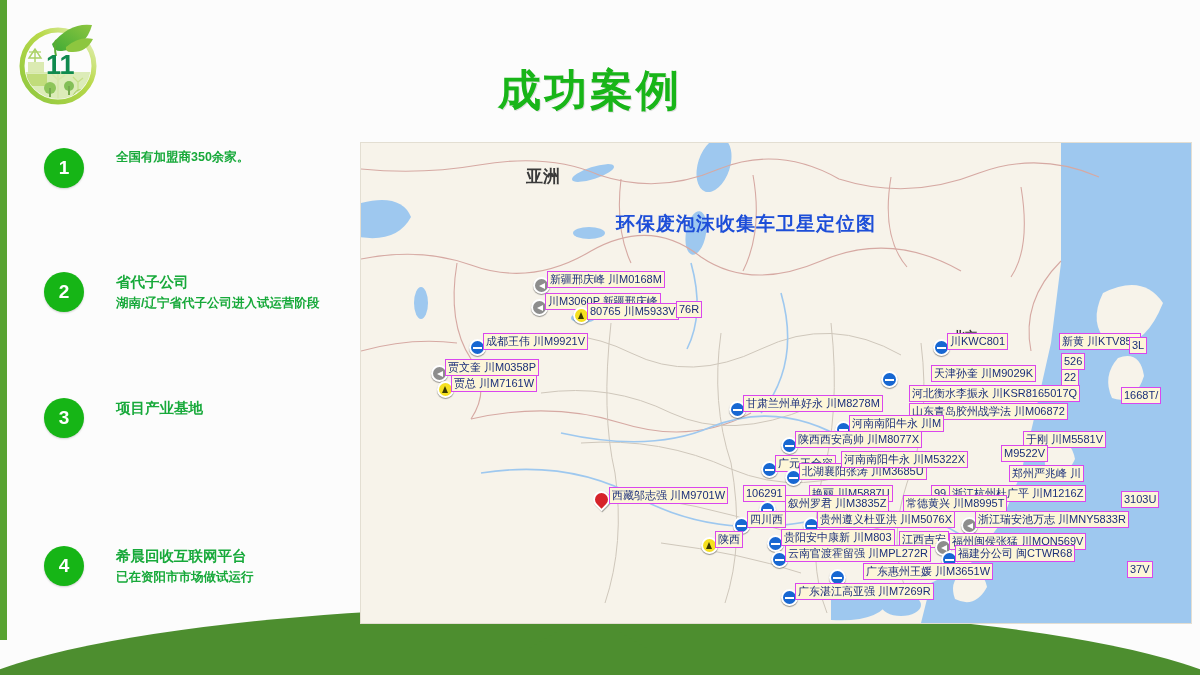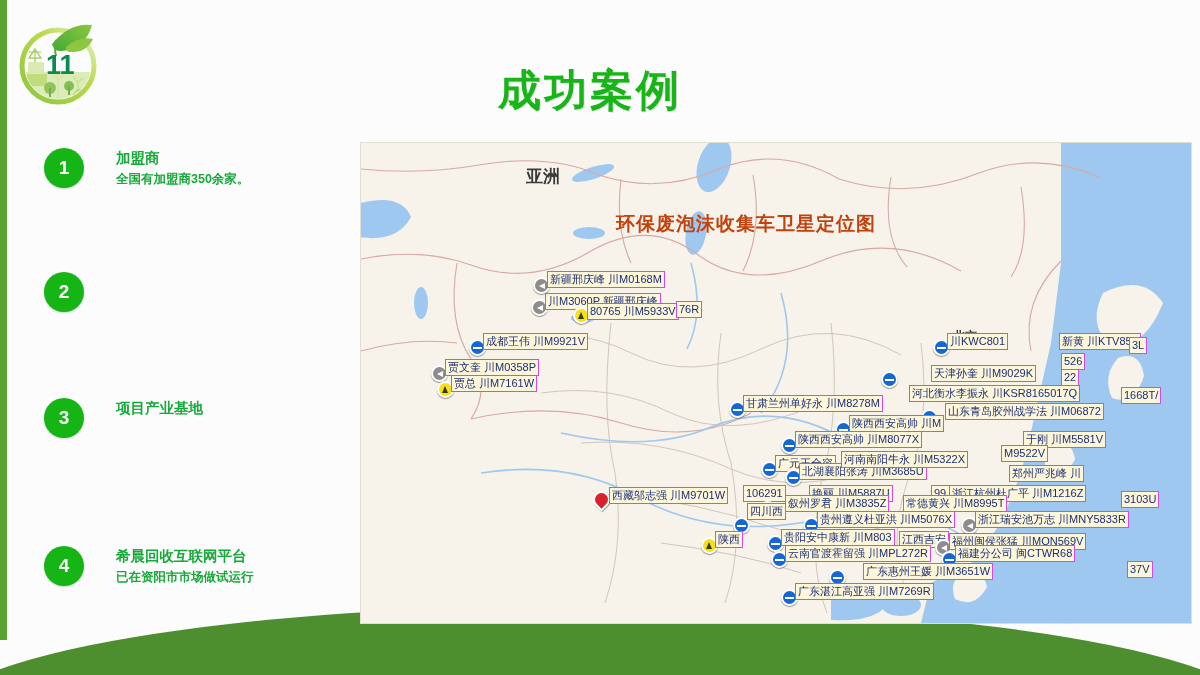--- a/index.html
+++ b/index.html
@@ -36,21 +36,21 @@
   #item2{top:44px;}
   #item3{top:90px;}
   #item4{top:158px;}
   #item4 .side-title{font-size:14.5px;}
 
   
   .map-panel{position:absolute;left:360px;top:142px;width:830px;height:480px;
              background:#f5f0e6;overflow:hidden;border:1px solid #e3ded2;}
   .map-svg{position:absolute;left:0;top:0;}
   .asia-label{position:absolute;left:165px;top:22px;font-size:17px;color:#3a3a3a;font-weight:bold;}
-  .map-title{position:absolute;left:255px;top:68px;font-size:19px;color:#c2410c;font-weight:bold;letter-spacing:1px;}
+  .map-title{position:absolute;left:255px;top:68px;font-size:19px;color:#1d4ed8;font-weight:bold;letter-spacing:1px;}
   .beijing-label{position:absolute;left:592px;top:185px;font-size:12px;color:#333;font-weight:bold;}
 
   
   .pin{position:absolute;width:17px;height:17px;border-radius:50%;border:2px solid #fff;
        box-sizing:border-box;box-shadow:0 1px 1px rgba(0,0,0,.4);}
   .pin.blue{background:#1767d2;}
   .pin.blue:after{content:"";position:absolute;left:2px;top:5.5px;width:9px;height:2.5px;background:#fff;}
   .pin.gray{background:#8d8d8d;}
   .pin.gray:after{content:"";position:absolute;left:4px;top:4px;width:0;height:0;
        border-top:3.5px solid transparent;border-bottom:3.5px solid transparent;border-right:6px solid #fff;}
@@ -120,27 +120,28 @@
     <text x="34" y="60" font-family="Liberation Sans, sans-serif" font-size="27" font-weight="bold" fill="#0f8a4e">11</text>
   </svg>
 </div>
 
 <div class="page-title">成功案例</div>
 
 <div class="sidebar">
   <div class="side-item" id="item1">
     <div class="badge">1</div>
     <div class="side-txt">
-      <div class="side-title">加盟商</div>
       <div class="side-desc">全国有加盟商350余家。</div>
     </div>
   </div>
   <div class="side-item" id="item2">
     <div class="badge">2</div>
     <div class="side-txt">
+      <div class="side-title">省代子公司</div>
+      <div class="side-desc">湖南/辽宁省代子公司进入试运营阶段</div>
     </div>
   </div>
   <div class="side-item" id="item3">
     <div class="badge">3</div>
     <div class="side-txt">
       <div class="side-title">项目产业基地</div>
     </div>
   </div>
   <div class="side-item" id="item4">
     <div class="badge">4</div>
@@ -226,26 +227,26 @@
       <div class="pin blue" style="left: 572px; top: 196px;"></div>
       <div class="mlabel" style="left: 586px; top: 190px;">川KWC801</div>
       <div class="mlabel" style="left: 666px; top: 190px; margin-left: 32px;">新黄 川KTV856</div>
       <div class="mlabel" style="left: 768px; top: 194px;">3L</div>
       <div class="mlabel" style="left: 700px; top: 210px;">526</div>
       <div class="mlabel" style="left: 570px; top: 222px;">天津孙奎 川M9029K</div>
       <div class="mlabel" style="left: 700px; top: 226px;">22</div>
       <div class="mlabel" style="left: 548px; top: 242px;">河北衡水李振永 川KSR8165017Q</div>
       <div class="mlabel" style="left: 760px; top: 244px;">1668T/</div>
       <div class="pin blue" style="left: 560px; top: 266px;"></div>
-      <div class="mlabel" style="left: 584px; top: 260px;">山东青岛胶州战学法 川M06872</div>
+      <div class="mlabel" style="left: 548px; top: 260px;">山东青岛胶州战学法 川M06872</div>
       <div class="pin blue" style="left: 520px; top: 228px;"></div>
       <div class="pin blue" style="left: 368px; top: 258px;"></div>
       <div class="mlabel" style="left: 382px; top: 252px;">甘肃兰州单好永 川M8278M</div>
       <div class="pin blue" style="left: 474px; top: 278px;"></div>
-      <div class="mlabel" style="left: 488px; top: 272px;">陕西西安高帅 川M</div>
+      <div class="mlabel" style="left: 488px; top: 272px;">河南南阳牛永 川M</div>
       <div class="pin blue" style="left: 420px; top: 294px;"></div>
       <div class="mlabel" style="left: 434px; top: 288px;">陕西西安高帅 川M8077X</div>
       <div class="mlabel" style="left: 662px; top: 288px;">于刚 川M5581V</div>
       <div class="mlabel" style="left: 640px; top: 302px;">M9522V</div>
       <div class="pin blue" style="left: 400px; top: 318px;"></div>
       <div class="mlabel" style="left: 414px; top: 312px;">广元王全容</div>
       <div class="pin blue" style="left: 424px; top: 326px;"></div>
       <div class="mlabel" style="left: 438px; top: 320px;">北湖襄阳张涛 川M3685U</div>
       <div class="mlabel" style="left: 648px; top: 322px;">郑州严兆峰 川</div>
       <div class="mlabel" style="left: 480px; top: 308px;">河南南阳牛永 川M5322X</div>
@@ -254,21 +255,21 @@
       <div class="mlabel" style="left: 570px; top: 342px;">99 K</div>
       <div class="pin blue" style="left: 608px; top: 348px;"></div>
       <div class="mlabel" style="left: 588px; top: 342px;">浙江杭州杜广平 川M1216Z</div>
       <div class="pin redpin" style="left: 232px; top: 348px;"></div>
       <div class="mlabel" style="left: 248px; top: 344px;">西藏邬志强 川M9701W</div>
       <div class="pin blue" style="left: 398px; top: 358px;"></div>
       <div class="mlabel" style="left: 424px; top: 352px;">叙州罗君 川M3835Z</div>
       <div class="mlabel" style="left: 542px; top: 352px; text-align: center;">常德黄兴 川M8995T</div>
       <div class="mlabel" style="left: 760px; top: 348px;">3103U</div>
       <div class="pin blue" style="left: 372px; top: 374px;"></div>
-      <div class="mlabel" style="left: 386px; top: 360px;">四川西</div>
+      <div class="mlabel" style="left: 386px; top: 368px;">四川西</div>
       <div class="pin blue" style="left: 442px; top: 374px;"></div>
       <div class="mlabel" style="left: 456px; top: 368px;">贵州遵义杜亚洪 川M5076X</div>
       <div class="pin gray" style="left: 600px; top: 374px;"></div>
       <div class="mlabel" style="left: 614px; top: 368px;">浙江瑞安池万志 川MNY5833R</div>
       <div class="pin yellow" style="left: 340px; top: 394px;"></div>
       <div class="mlabel" style="left: 354px; top: 388px;">陕西</div>
       <div class="pin blue" style="left: 406px; top: 392px;"></div>
       <div class="mlabel" style="left: 420px; top: 386px;">贵阳安中康新 川M803</div>
       <div class="mlabel" style="left: 538px; top: 388px;">江西吉安</div>
       <div class="pin gray" style="left: 574px; top: 396px;"></div>

